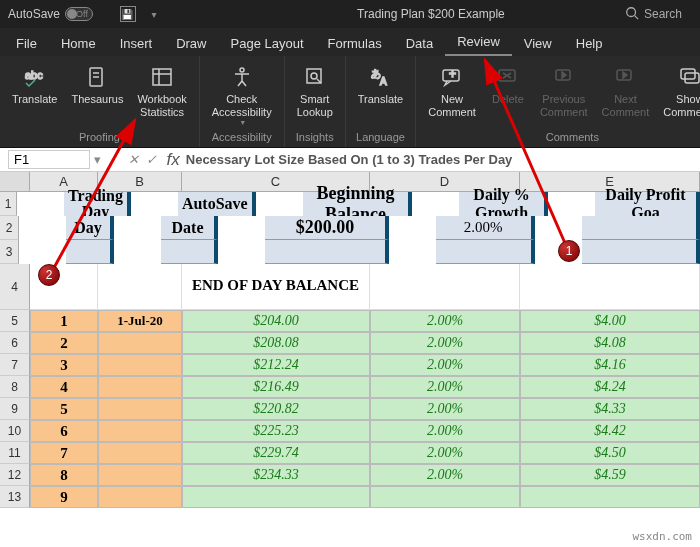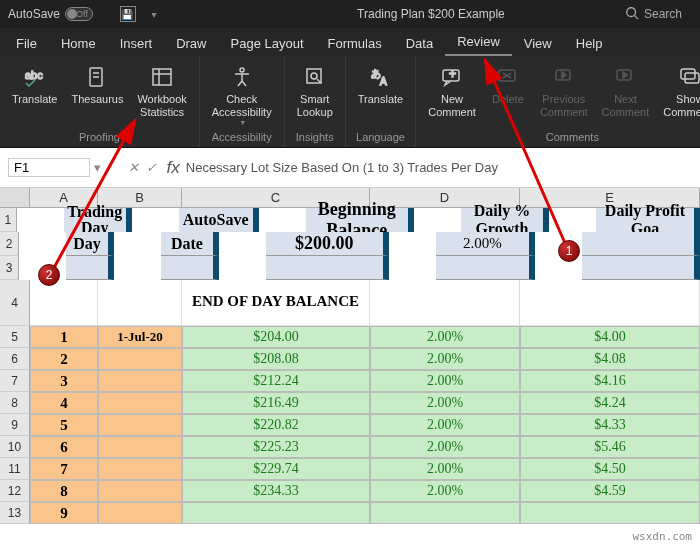--- a/index.html
+++ b/index.html
@@ -21,56 +21,56 @@
 .ribbon { height: 92px; background: #2a2a2a; display: flex; border-bottom: 1px solid #111; }
 .group { display: flex; flex-direction: column; border-right: 1px solid #3a3a3a; padding: 4px 6px 2px; justify-content: space-between;}
 .group-buttons { display: flex; gap: 2px; flex: 1; align-items: flex-start; }
 .rbtn { display: flex; flex-direction: column; align-items: center; justify-content: center; padding: 4px 6px; color: #ddd; font-size: 11px; text-align: center; min-width: 48px; line-height: 1.15; }
 .rbtn.dim { color: #666; }
 .rbtn-icon { width: 26px; height: 26px; margin-bottom: 3px; display: flex; align-items: center; justify-content: center; }
 .rbtn-label { white-space: pre-line; }
 .drop-arrow::after { content: '▾'; font-size: 8px; margin-left: 2px; color: #888; display: block; }
 .group-label { text-align: center; font-size: 11px; color: #999; padding-bottom: 2px; }
 
-.namebox-row { display: flex; align-items: center; padding: 4px 8px; background: #fff; border-bottom: 1px solid #ccc; height: 40px; font-size: 13px; }
+.namebox-row { display: flex; align-items: center; padding: 4px 8px; background: #fff; border-bottom: 1px solid #ccc; height: 24px; font-size: 13px; }
 .namebox { width: 82px; border: 1px solid #ccc; padding: 1px 5px; background: #fff; }
 .nb-drop { padding: 0 4px; color: #888; }
 .nb-btn { width: 18px; text-align: center; color: #888; font-style: italic; }
 .fx-label { font-style: italic; font-size: 17px; padding: 0 6px; color: #555; }
-.formula { flex: 1; color: #555; }
+.formula { flex: 1; color: #555; font-weight: bold; }
 
 .sheet { position: relative; background: #fff; }
 .col-headers { display: flex; background: #e6e6e6; border-bottom: 1px solid #aaa; height: 20px; }
 .selall { width: 30px; border-right: 1px solid #aaa; background: #ddd; }
 .colh { border-right: 1px solid #aaa; text-align: center; font-size: 13px; color: #333; line-height: 20px; }
 .cA { width: 68px; } .cB { width: 84px; } .cC { width: 188px; } .cD { width: 150px; } .cE { width: 180px; }
 
 .row-container { display: flex; flex-direction: column; }
 .sheet-row { display: flex; }
 .rh { width: 30px; background: #e6e6e6; border-right: 1px solid #aaa; border-bottom: 1px solid #ccc; text-align: center; font-size: 12px; color: #333; display: flex; align-items: center; justify-content: center; }
 .cell { border-right: 1px solid #ddd; border-bottom: 1px solid #ddd; display: flex; align-items: center; justify-content: center; font-size: 13px; padding: 1px 4px; }
 
-.hdr-row .cell { background: #d9e1ec; border-right: 6px solid #0c4a6e; border-bottom: 1px solid #999; margin-left: 47px; }
+.hdr-row .cell { background: #d9e1ec; border-right: 4px solid #0c4a6e; border-bottom: 1px solid #999; margin-left: 47px; }
 .hdr-row.r1 .cell { border-bottom: none; }
 .hdr-row.r2 .cell { border-top: none; justify-content: center; }
 .hdr-txt { font-family: "Times New Roman", serif; font-weight: bold; font-size: 16px; text-align: center; }
 .hdr-big { font-size: 18px; }
 .sub-txt { font-family: "Times New Roman", serif; font-size: 15px; }
 
 .r3-h { height: 24px; }
 .r1-h { height: 24px; }
 .r2-h { height: 24px; }
 .r4-h { height: 46px; }
 .data-h { height: 22px; }
 
 .end-label { font-family: "Times New Roman", serif; font-weight: bold; font-size: 15px; display: flex; align-items: flex-end; justify-content: center; height: 100%; padding-bottom: 14px; }
 
 .data-row .cA { background: #f9c58d; font-weight: bold; font-family: "Times New Roman", serif; font-size: 15px; border: 1px solid #bbb; }
 .data-row .cB { background: #f9c58d; font-weight: bold; font-family: "Times New Roman", serif; border: 1px solid #bbb; }
-.data-row .cC, .data-row .cD, .data-row .cE { background: #c8ecc8; color: #1a7a1a; font-family: "Times New Roman", serif; font-size: 14px; border: 1px solid #bbb; }
+.data-row .cC, .data-row .cD, .data-row .cE { background: #c8ecc8; color: #1a7a1a; font-family: "Times New Roman", serif; font-size: 14px; border: 1px solid #bbb; font-style: italic; }
 
 .watermark { position: absolute; bottom: 4px; right: 8px; font-size: 11px; color: #888; font-family: monospace; }
 
 
 .marker { position: absolute; width: 22px; height: 22px; background: radial-gradient(circle at 30% 30%, #c33, #700); border-radius: 50%; color: #fff; font-size: 12px; display: flex; align-items: center; justify-content: center; border: 1px solid #500; z-index: 20; }
 .arrow-svg { position: absolute; z-index: 19; pointer-events: none; }
 </style>
 </head>
 <body>
 
@@ -362,21 +362,21 @@
           <div class="cell cC data-h">$220.82</div>
           <div class="cell cD data-h">2.00%</div>
           <div class="cell cE data-h">$4.33</div>
         </div>
         <div class="sheet-row data-row">
           <div class="rh data-h">10</div>
           <div class="cell cA data-h">6</div>
           <div class="cell cB data-h"></div>
           <div class="cell cC data-h">$225.23</div>
           <div class="cell cD data-h">2.00%</div>
-          <div class="cell cE data-h">$5.46</div>
+          <div class="cell cE data-h">$4.42</div>
         </div>
         <div class="sheet-row data-row">
           <div class="rh data-h">11</div>
           <div class="cell cA data-h">7</div>
           <div class="cell cB data-h"></div>
           <div class="cell cC data-h">$229.74</div>
           <div class="cell cD data-h">2.00%</div>
           <div class="cell cE data-h">$4.50</div>
         </div>
         <div class="sheet-row data-row">

